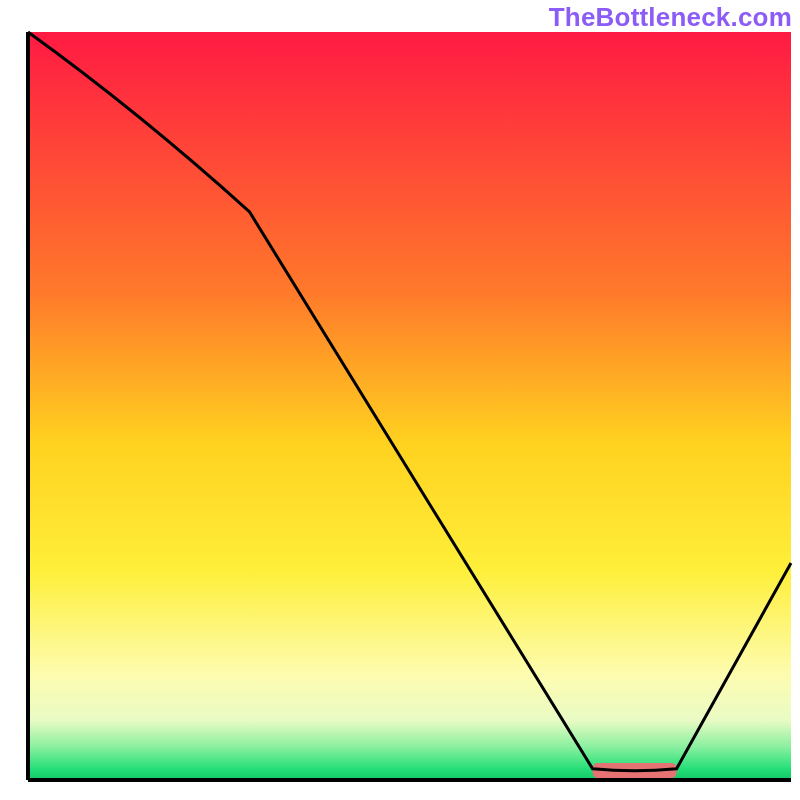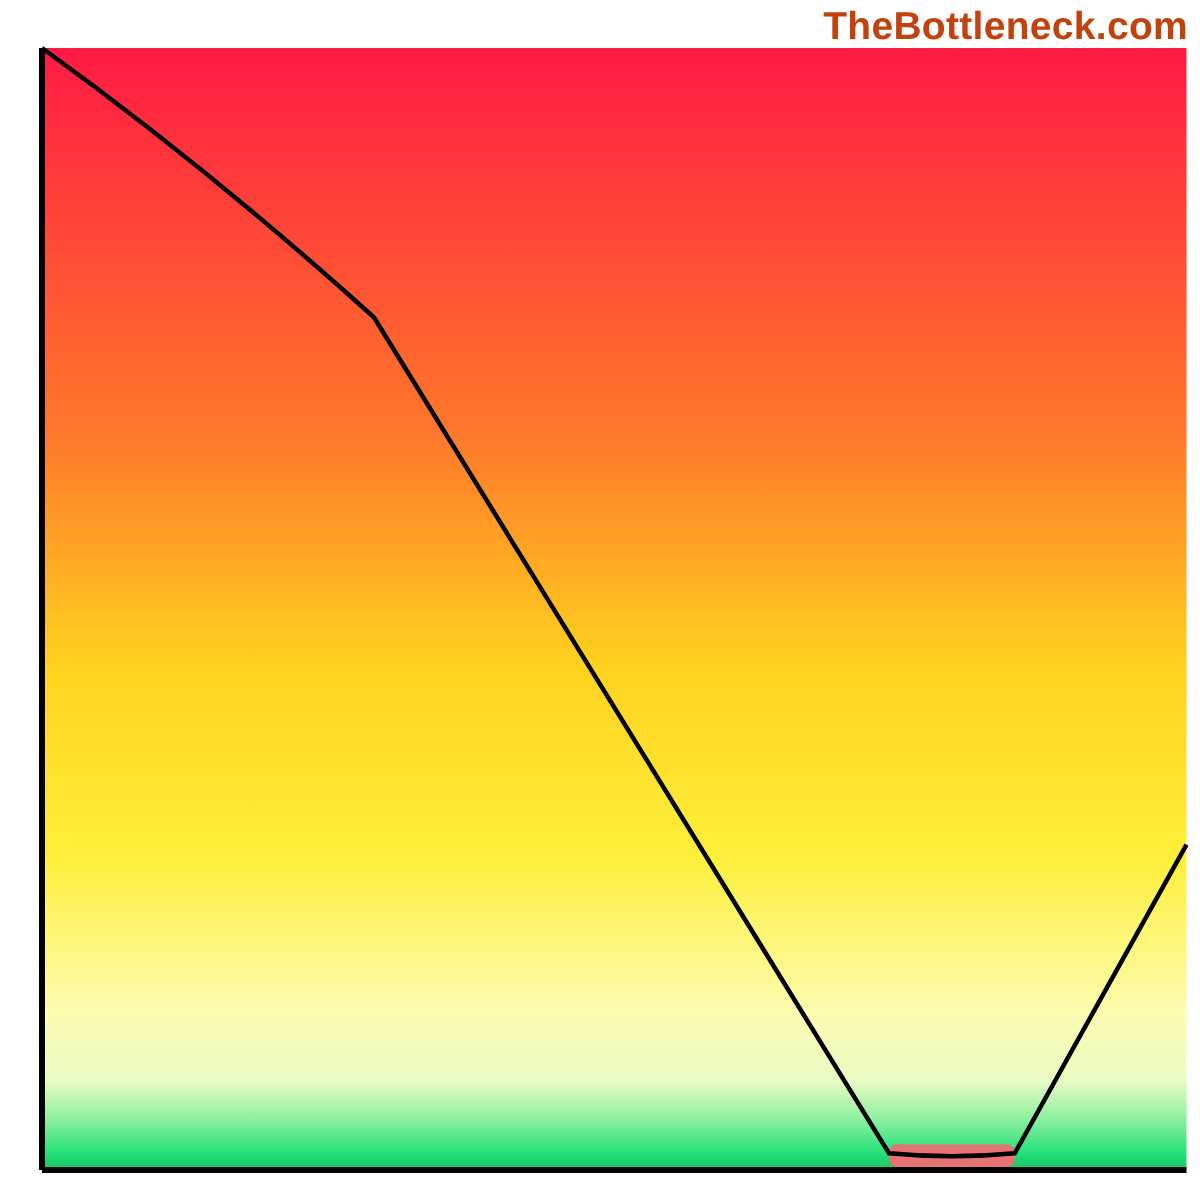--- a/index.html
+++ b/index.html
@@ -19,21 +19,21 @@
     position: absolute;
     top: 0;
     left: 0;
   }
   .attribution {
     position: absolute;
     top: 2px;
     right: 8px;
     font-size: 26px;
     font-weight: 600;
-    color: #c2410c;
+    color: #8b5cf6;
     letter-spacing: 0.2px;
   }
 </style>
 </head>
 <body>
 
 <div class="chart-wrap">
   <div class="attribution">TheBottleneck.com</div>
 
   <svg class="plot" width="800" height="800" viewBox="0 0 800 800">

